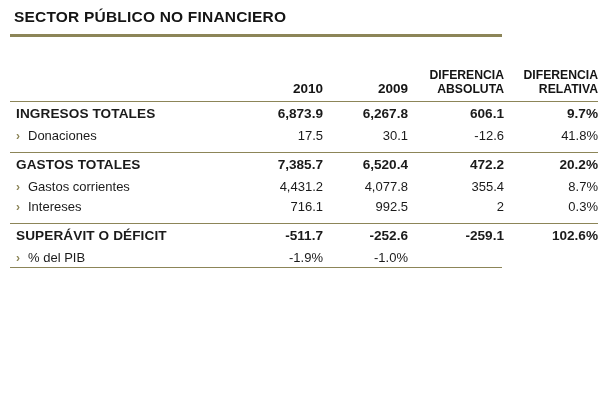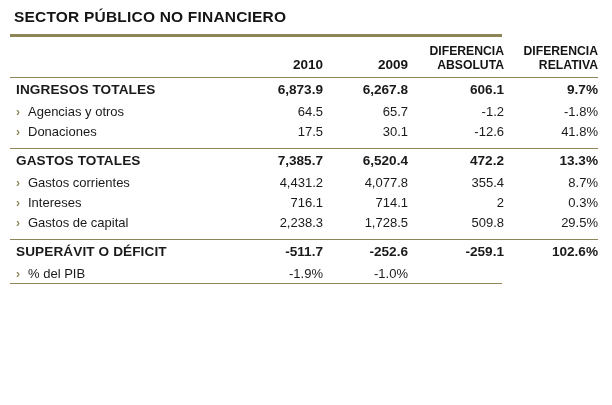--- a/index.html
+++ b/index.html
@@ -55,21 +55,21 @@
     color: #141414;
     padding: 0 0 5px 0;
     text-align: right;
   }
   thead th.head-blank { text-align: left; }
   thead th .two-line {
     display: block;
     line-height: 1.12;
     font-size: 12.2px;
   }
-  thead tr.head-row th { padding-top: 8px; }
+  thead tr.head-row th { padding-top: 32px; }
 
   tbody td {
     font-size: 13px;
     padding: 2.5px 0;
     text-align: right;
     color: #1a1a1a;
     white-space: nowrap;
     margin-top: 36px;
   }
   tbody td.label {
@@ -160,68 +160,54 @@
     <tbody>
 
       <tr class="section">
         <td class="label">INGRESOS TOTALES</td>
         <td>6,873.9</td>
         <td>6,267.8</td>
         <td>606.1</td>
         <td>9.7%</td>
       </tr>
       <tr class="sub">
-        <td class="label"><span class="chev">›</span><span class="sub-text">Agencias y otros</span></td>
-        <td>64.5</td>
-        <td>65.7</td>
-        <td>-1.2</td>
-        <td>-1.8%</td>
-      </tr>
-      <tr class="sub">
         <td class="label"><span class="chev">›</span><span class="sub-text">Donaciones</span></td>
         <td>17.5</td>
         <td>30.1</td>
         <td>-12.6</td>
         <td>41.8%</td>
       </tr>
 
       <tr class="spacer">
           <td colspan="5"></td>
         </tr>
       <tr class="divider">
           <td colspan="5"></td>
         </tr>
 
       <tr class="section">
         <td class="label">GASTOS TOTALES</td>
         <td>7,385.7</td>
         <td>6,520.4</td>
         <td>472.2</td>
-        <td>13.3%</td>
+        <td>20.2%</td>
       </tr>
       <tr class="sub">
         <td class="label"><span class="chev">›</span><span class="sub-text">Gastos corrientes</span></td>
         <td>4,431.2</td>
         <td>4,077.8</td>
         <td>355.4</td>
         <td>8.7%</td>
       </tr>
       <tr class="sub">
         <td class="label"><span class="chev">›</span><span class="sub-text">Intereses</span></td>
         <td>716.1</td>
-        <td>714.1</td>
+        <td>992.5</td>
         <td>2</td>
         <td>0.3%</td>
-      </tr>
-      <tr class="sub">
-        <td class="label"><span class="chev">›</span><span class="sub-text">Gastos de capital</span></td>
-        <td>2,238.3</td>
-        <td>1,728.5</td>
-        <td>509.8</td>
-        <td>29.5%</td>
       </tr>
 
       <tr class="spacer">
           <td colspan="5"></td>
         </tr>
       <tr class="divider">
           <td colspan="5"></td>
         </tr>
 
       <tr class="section">

